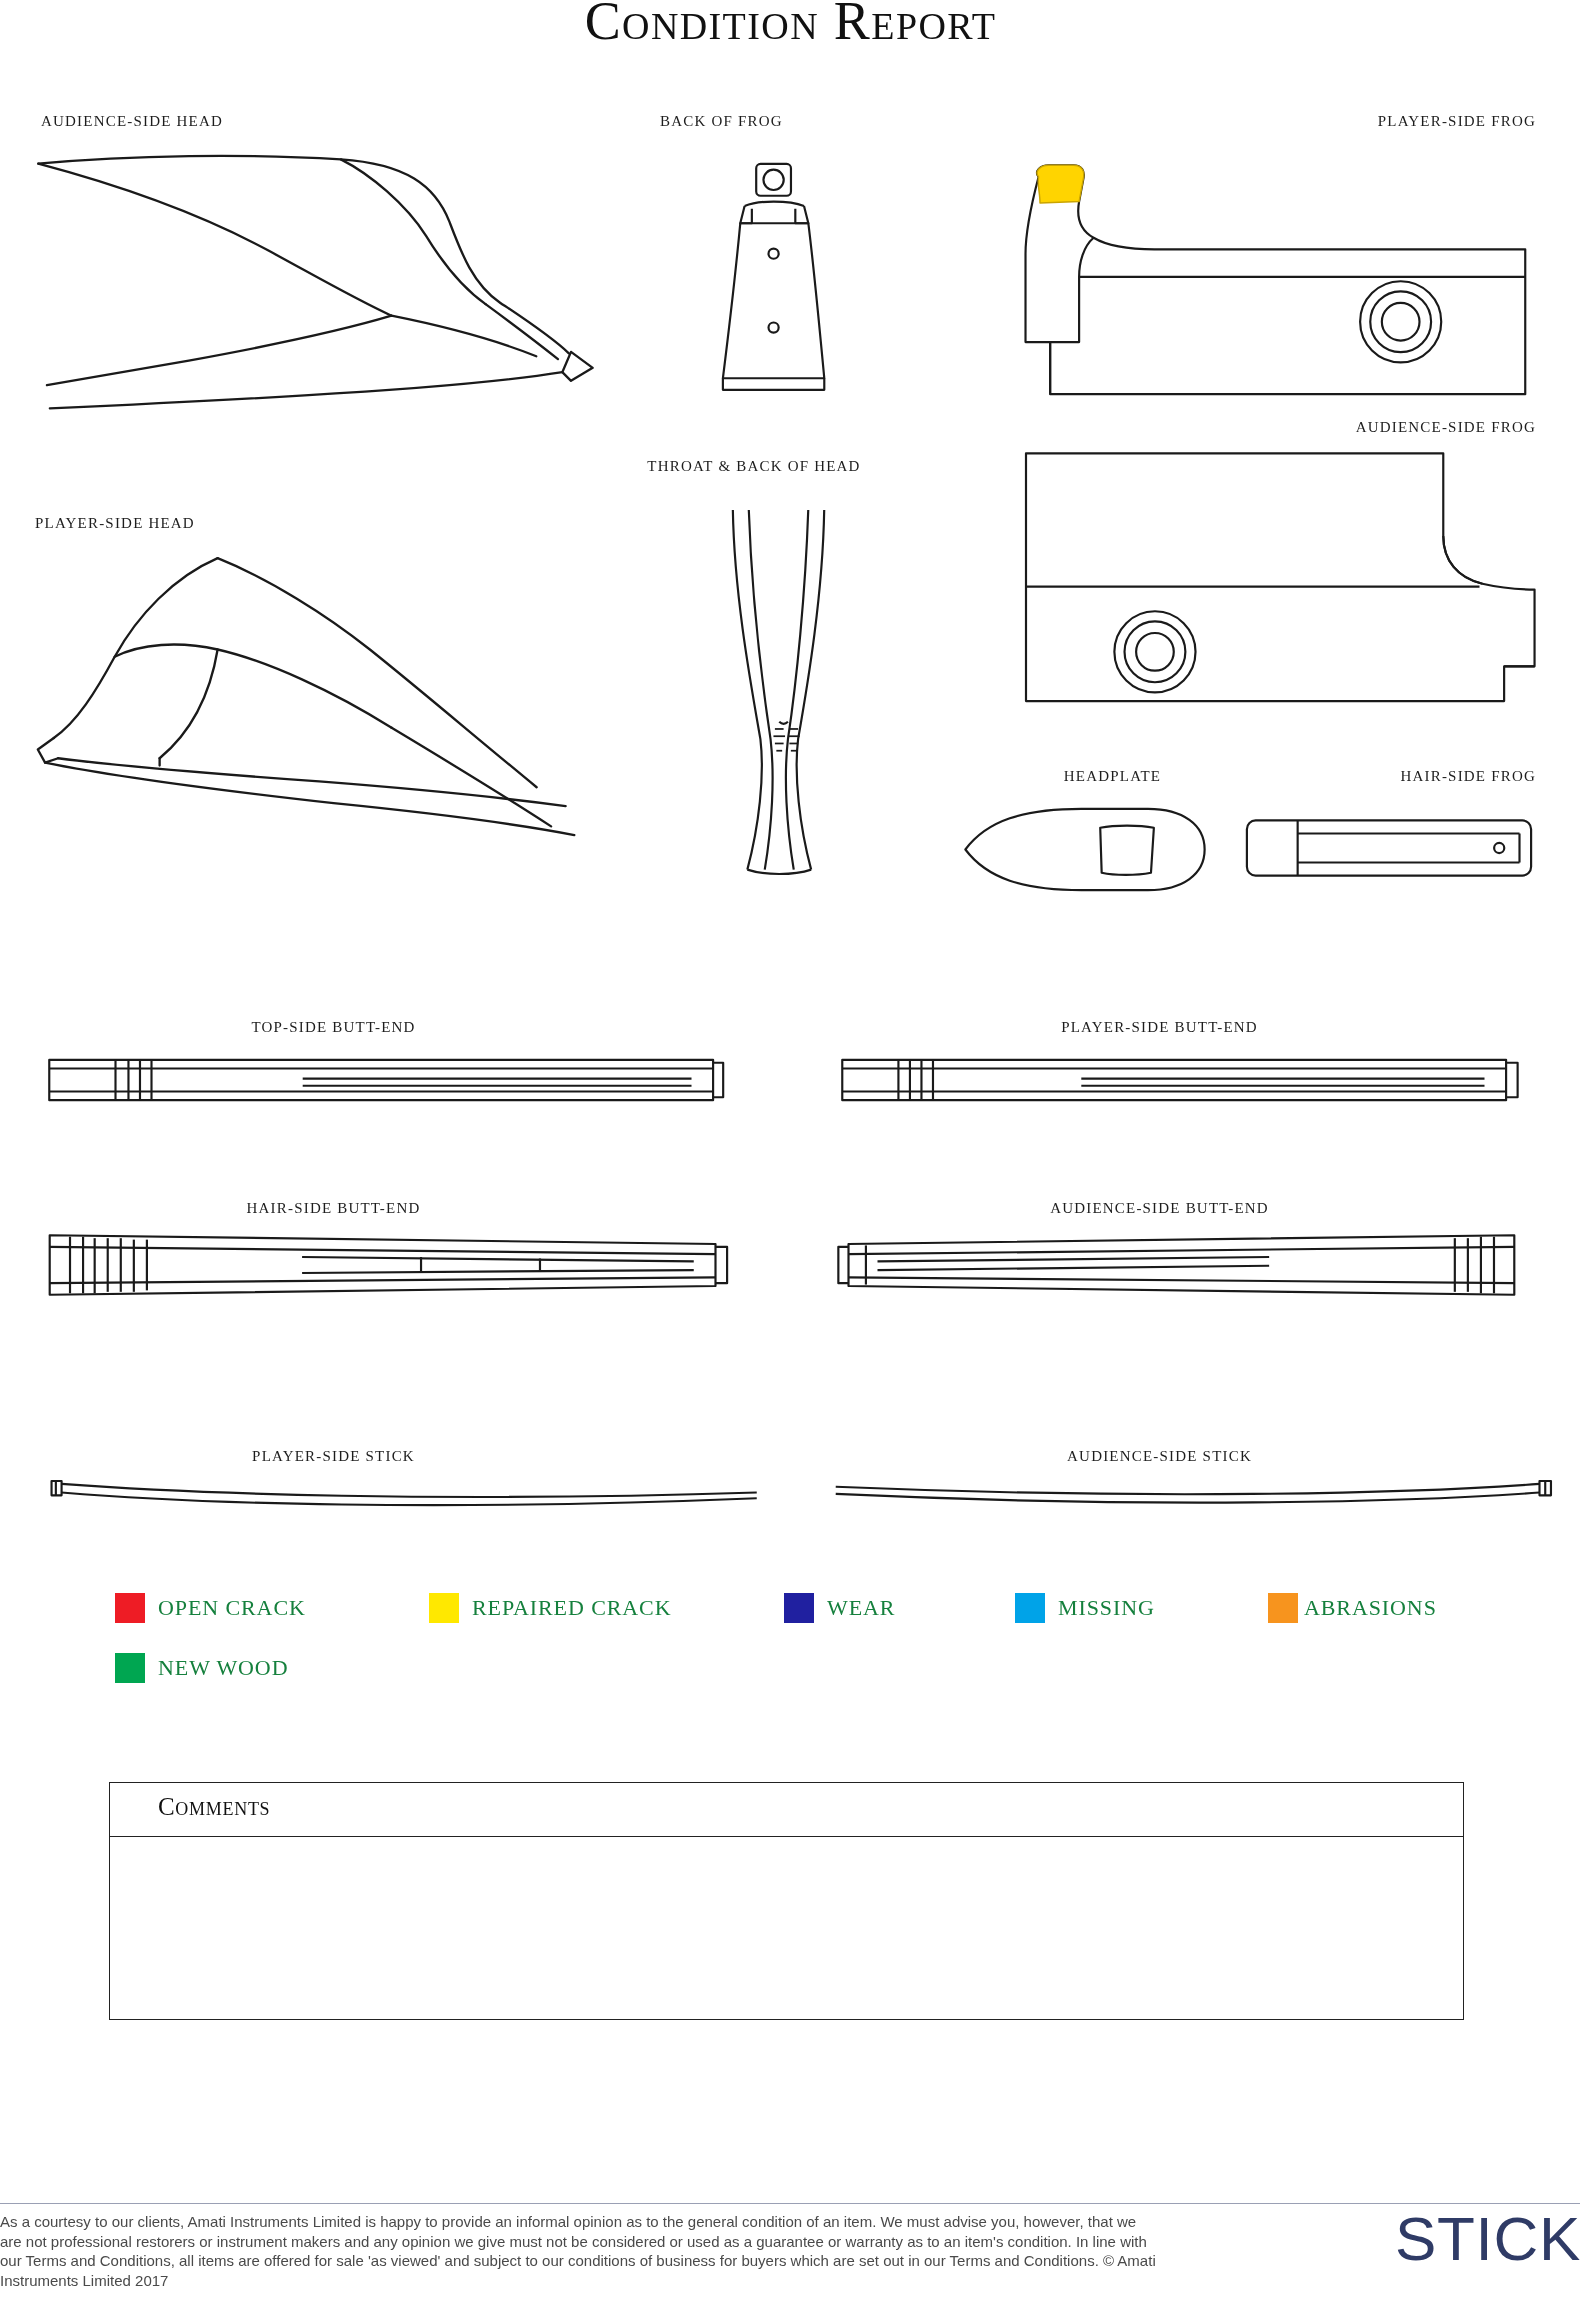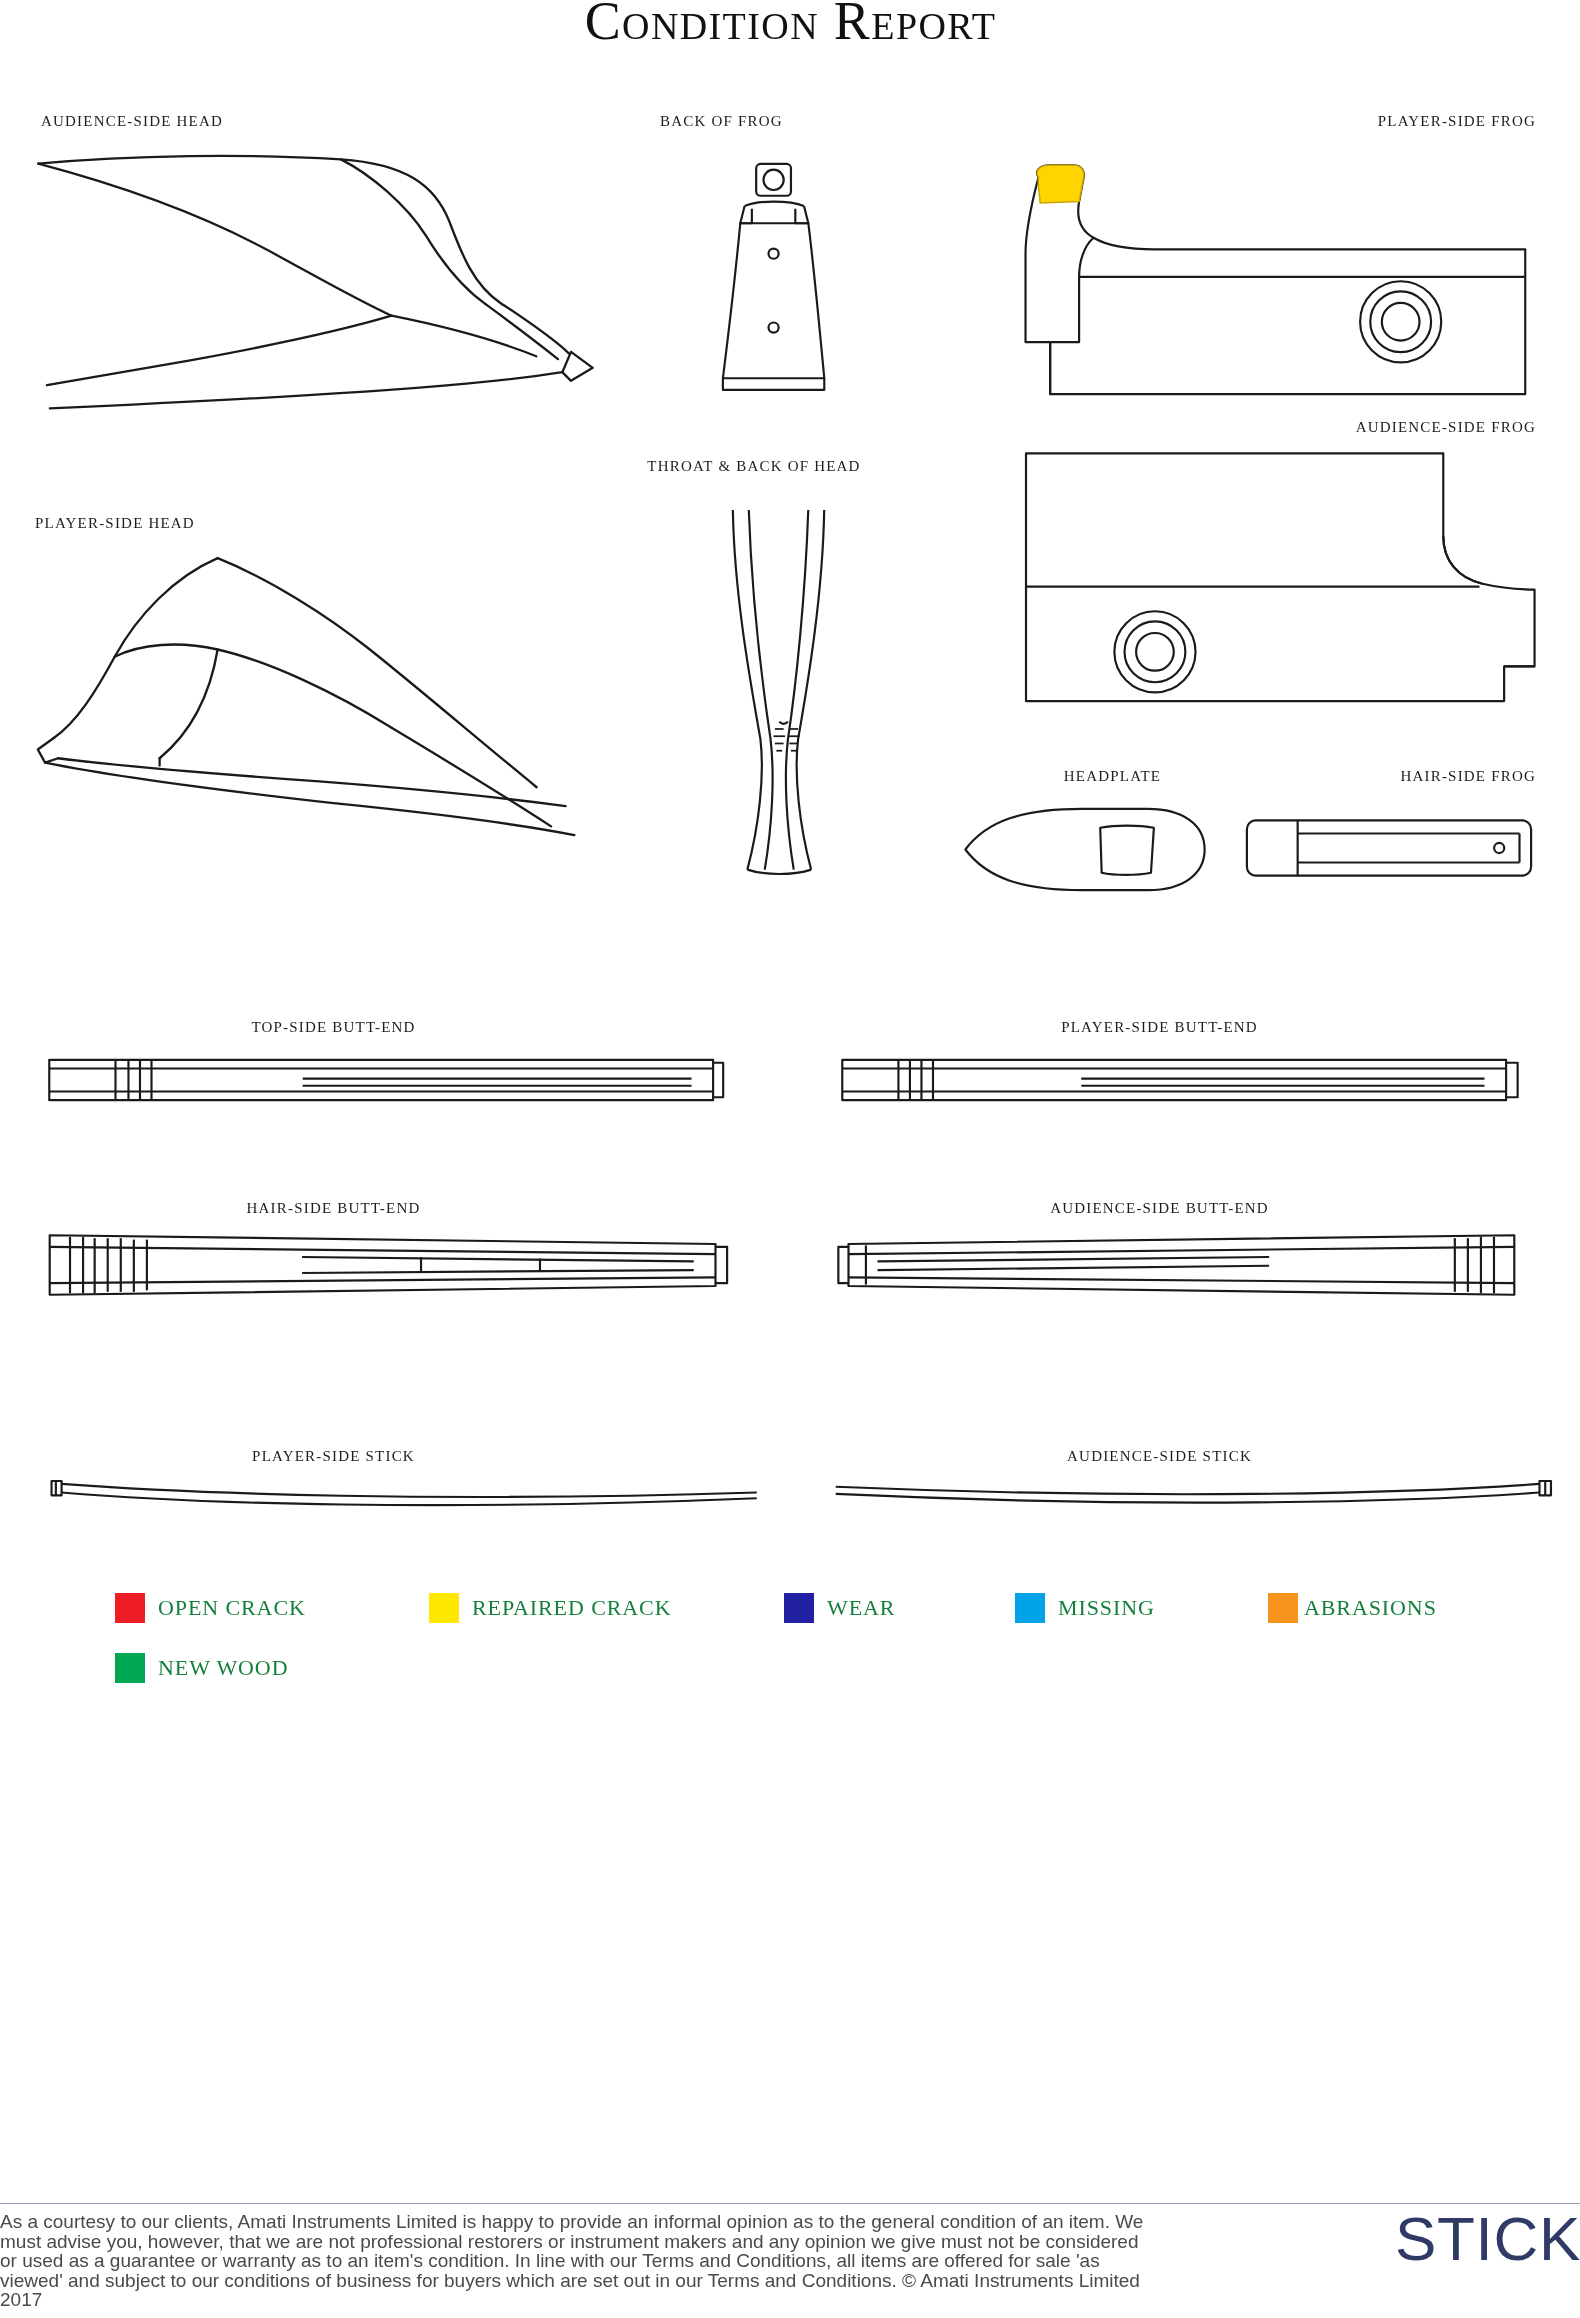--- a/index.html
+++ b/index.html
@@ -128,21 +128,21 @@
     width: 1581px;
     height: 0.7px;
     background: #9aa0b4;
   }
   .footer-text {
     position: absolute;
     left: 0;
     top: 2212px;
     width: 1160px;
     font-family: "Liberation Sans", sans-serif;
-    font-size: 19px;
+    font-size: 15px;
     line-height: 19.6px;
     color: #4a4a4a;
   }
   .brand {
     position: absolute;
     right: 0px;
     top: 2208px;
     font-family: "Liberation Sans", sans-serif;
     font-size: 62px;
     letter-spacing: 0.7px;
@@ -378,19 +378,24 @@
   </div>
   <div class="legend-item" style="left:1268px; top:1593px;gap:6px;">
     <span class="swatch" style="background:#f7941e"></span>
     <span class="legend-label">ABRASIONS</span>
   </div>
   <div class="legend-item" style="left:115px; top:1653px;">
     <span class="swatch" style="background:#00a651"></span>
     <span class="legend-label">NEW WOOD</span>
   </div>
 
+  <div class="comments-box">
+    <div class="comments-head"></div>
+    <div class="comments-title">Comments</div>
+    <textarea class="comments-area" placeholder="" style=""></textarea>
+  </div>
 
   <div class="footer-rule"></div>
   <div class="footer-text">As a courtesy to our clients, Amati Instruments Limited is happy to provide an informal opinion as to the general condition of an item. We must advise you, however, that we are not professional restorers or instrument makers and any opinion we give must not be considered or used as a guarantee or warranty as to an item's condition. In line with our Terms and Conditions, all items are offered for sale 'as viewed' and subject to our conditions of business for buyers which are set out in our Terms and Conditions. © Amati Instruments Limited 2017</div>
   <div class="brand">STICK</div>
 
 </div>
 
 
 </body></html>

